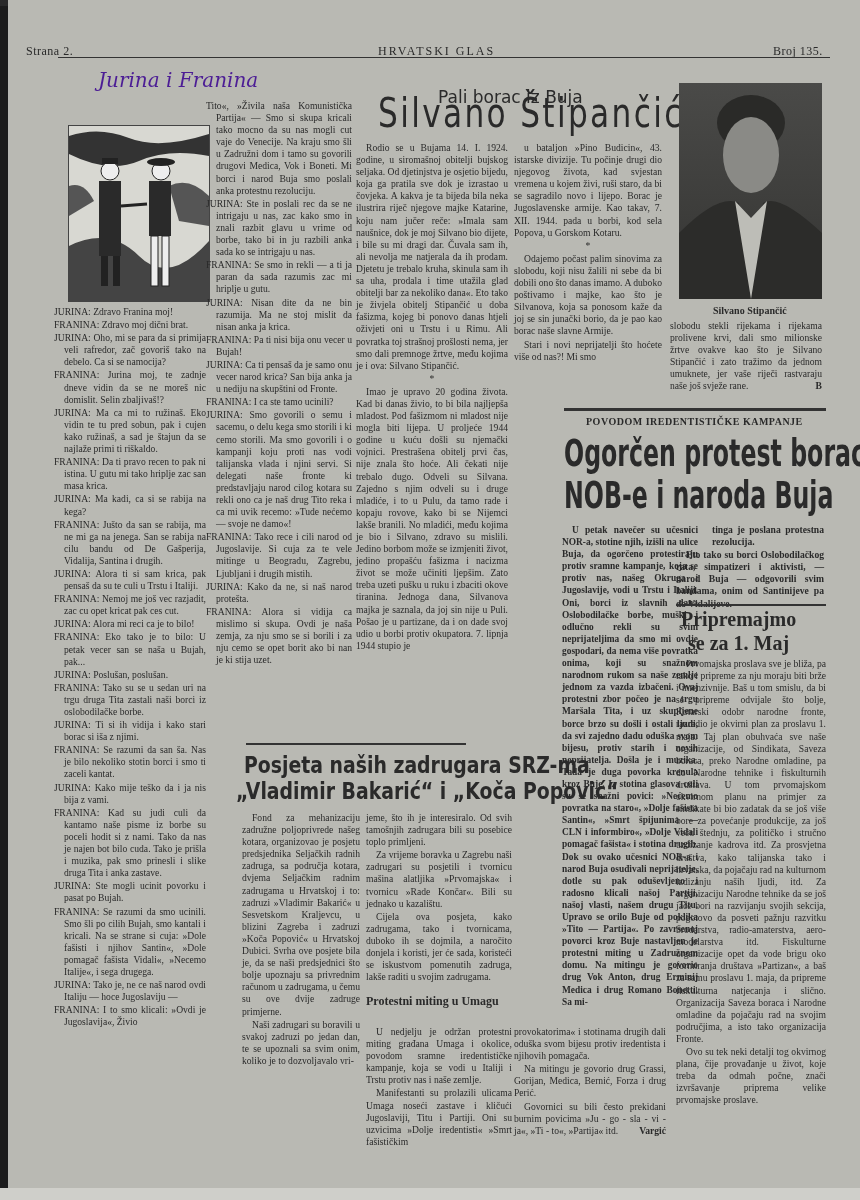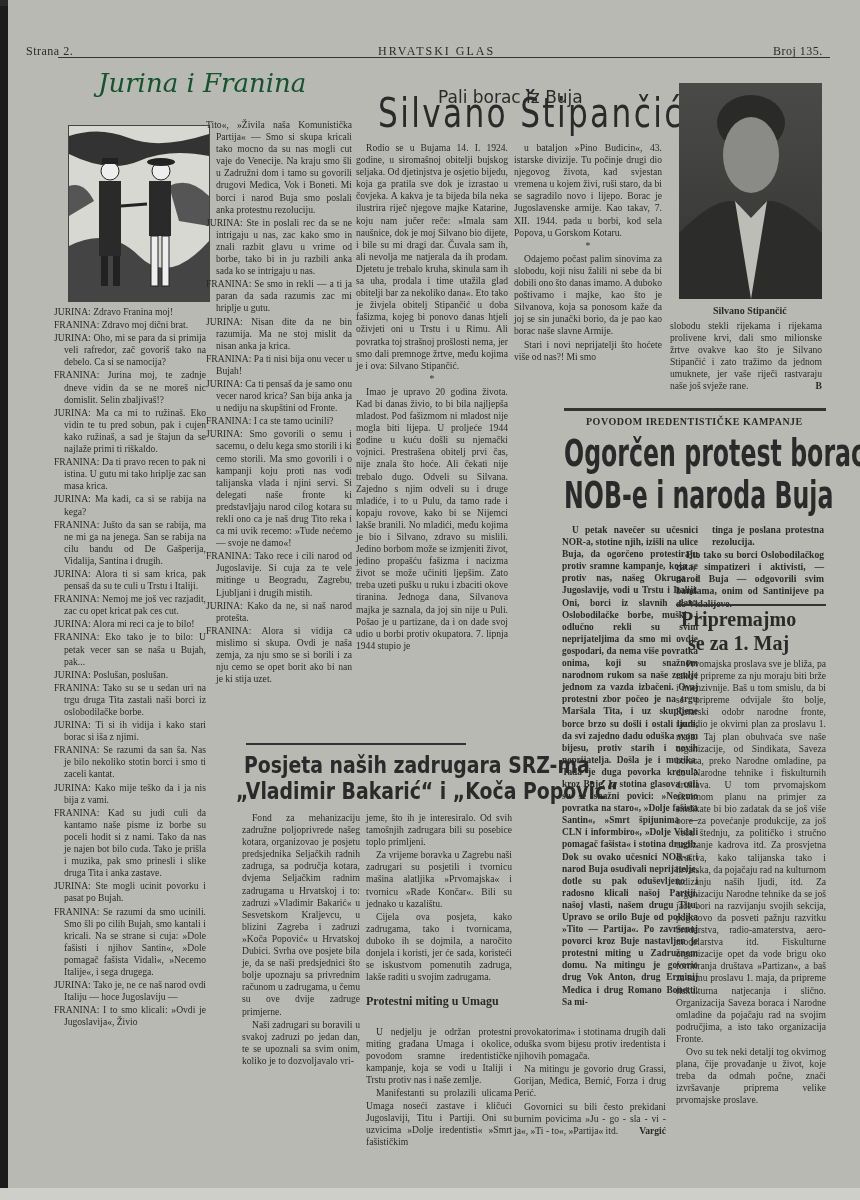--- a/index.html
+++ b/index.html
@@ -8,21 +8,21 @@
   .topstrip{position:absolute;left:0;top:0;width:860px;height:6px;background:#2a2a2a;}
   .topstrip2{position:absolute;left:290px;top:0;width:300px;height:4px;background:#ddd;}
   .bottomstrip{position:absolute;left:0;top:1188px;width:860px;height:12px;background:#cfcfca;}
   .abs{position:absolute;}
   .hdr{font-size:12px;letter-spacing:0.5px;top:44px;}
   .rule{position:absolute;height:2px;background:#333;}
   .col{position:absolute;font-size:9.6px;line-height:12.1px;text-align:justify;}
   .col p{margin:0 0 1px 0;text-indent:10px;}
   .dlg p{margin:0 0 1px 0;text-indent:-10px;padding-left:10px;}
   .bold p, .bold{font-weight:bold;}
-  .title-script{font-family:"DejaVu Serif",serif;font-style:italic;font-size:26px;color:#14532d;}
+  .title-script{font-family:"DejaVu Serif",serif;font-style:italic;font-size:20px;color:#4c1d95;}
   .cond{font-family:"DejaVu Sans",sans-serif;transform-origin:left top;}
   .illus{position:absolute;left:60px;top:125px;width:140px;height:175px;background:#d8d8d2;border:1px solid #444;overflow:hidden;}
   .photo{position:absolute;left:671px;top:83px;width:143px;height:216px;background:linear-gradient(180deg,#4a4a48 0%,#3d3d3b 60%,#333 100%);}
   .caption{font-weight:bold;font-size:10px;}
 </style>
 </head>
 <body>
 
 <div class="topstrip"></div>
 <div class="topstrip2"></div>
@@ -73,21 +73,21 @@
     <p>JURINA: Ti si ih vidija i kako stari borac si iša z njimi.</p>
     <p>FRANINA: Se razumi da san ša. Nas je bilo nekoliko stotin borci i smo ti zaceli kantat.</p>
     <p>JURINA: Kako mije teško da i ja nis bija z vami.</p>
     <p>FRANINA: Kad su judi culi da kantamo naše pisme iz borbe su poceli hodit si z nami. Tako da nas je najen bot bilo cuda. Tako je prišla i muzika, pak smo prinesli i slike druga Tita i anka zastave.</p>
     <p>JURINA: Ste mogli ucinit povorku i pasat po Bujah.</p>
     <p>FRANINA: Se razumi da smo ucinili. Smo šli po cilih Bujah, smo kantali i kricali. Na se strane si cuja: »Dole fašisti i njihov Santin«, »Dole pomagač fašista Vidali«, »Necemo Italije«, i sega drugega.</p>
     <p>JURINA: Tako je, ne ce naš narod ovdi Italiju — hoce Jugoslaviju —</p>
     <p>FRANINA: I to smo klicali: »Ovdi je Jugoslavija«, Živio</p>
   </div>
 
-  <div class="col dlg" style="left:198px;top:119px;width:146px;">
+  <div class="col dlg" style="left:198px;top:100px;width:146px;">
     <p>Tito«, »Živila naša Komunistička Partija« — Smo si skupa kricali tako mocno da su nas mogli cut vaje do Venecije. Na kraju smo šli u Zadružni dom i tamo su govorili drugovi Medica, Vok i Boneti. Mi borci i narod Buja smo poslali anka protestnu rezoluciju.</p>
     <p>JURINA: Ste in poslali rec da se ne intrigaju u nas, zac kako smo in znali razbit glavu u vrime od borbe, tako bi in ju razbili anka sada ko se intrigaju u nas.</p>
     <p>FRANINA: Se smo in rekli — a ti ja paran da sada razumis zac mi hriplje u gutu.</p>
     <p>JURINA: Nisan dite da ne bin razumija. Ma ne stoj mislit da nisan anka ja krica.</p>
     <p>FRANINA: Pa ti nisi bija onu vecer u Bujah!</p>
     <p>JURINA: Ca ti pensaš da je samo onu vecer narod krica? San bija anka ja u nediju na skupštini od Fronte.</p>
     <p>FRANINA: I ca ste tamo ucinili?</p>
     <p>JURINA: Smo govorili o semu i sacemu, o delu kega smo storili i ki cemo storili. Ma smo govorili i o kampanji koju proti nas vodi talijanska vlada i njini servi. Si delegati naše fronte ki predstavljaju narod cilog kotara su rekli ono ca je naš drug Tito reka i ca mi uvik recemo: »Tude nećemo — svoje ne damo«!</p>
     <p>FRANINA: Tako rece i cili narod od Jugoslavije. Si cuja za te vele mitinge u Beogradu, Zagrebu, Ljubljani i drugih mistih.</p>
     <p>JURINA: Kako da ne, si naš narod protešta.</p>

